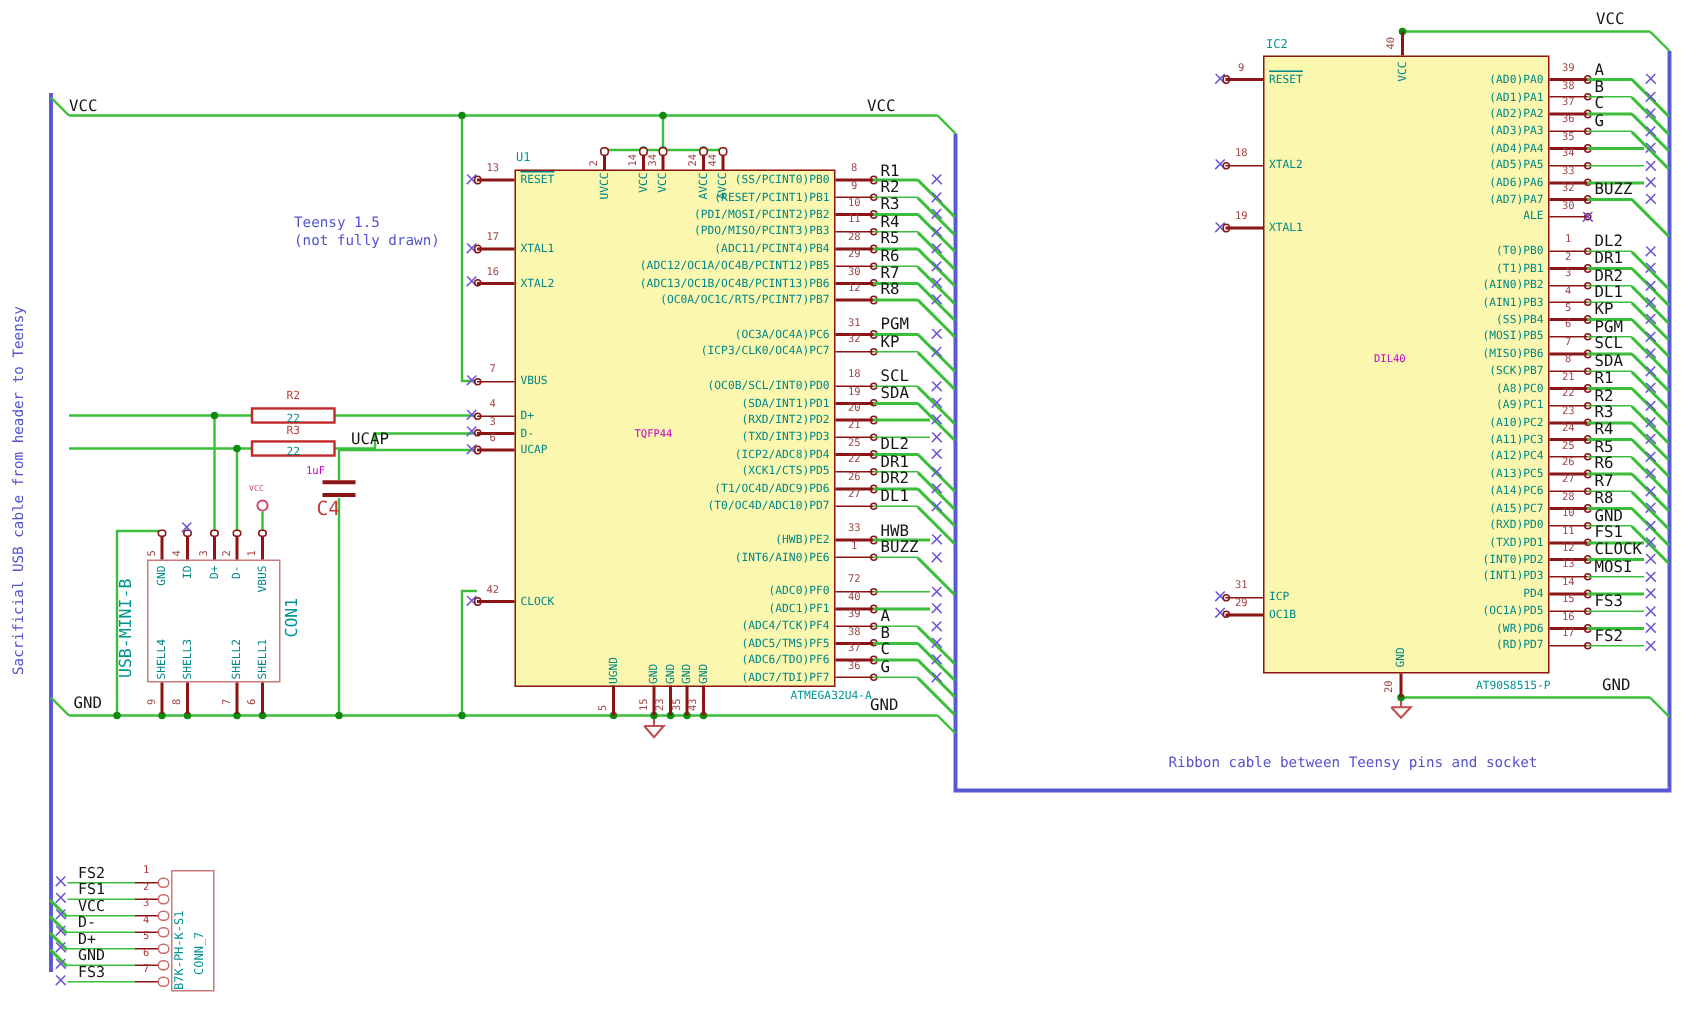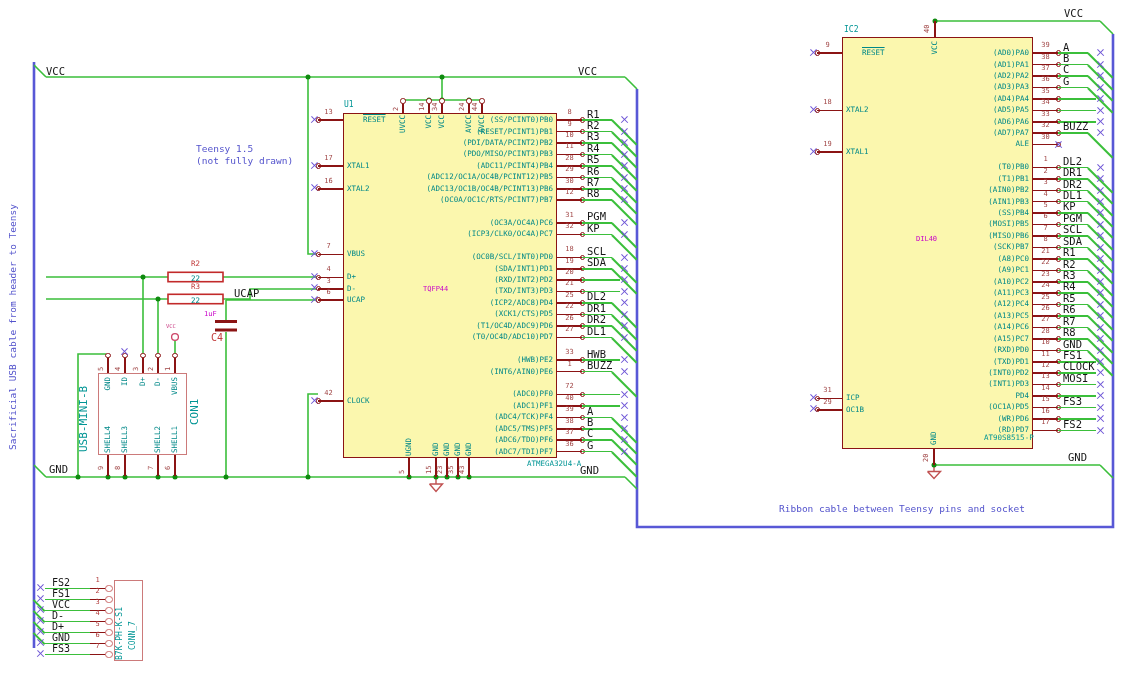--- a/index.html
+++ b/index.html
@@ -13,21 +13,21 @@
   .ref{font-size:8px;color:#009595;}
   .pkg{font-size:7px;color:#c800c8;}
   .note{font-size:9.5px;color:#5353cc;}
   .vtxt{transform-origin:0 0;transform:rotate(-90deg);}
   
   .pingrp{position:absolute;z-index:3;}
   .pins-flow .row{position:relative;height:11.43px;}
   .pins-abs{height:0;} .pins-abs .row{position:absolute;height:11.43px;left:0;}
   .row span{position:absolute;display:block;line-height:1;}
   .row .name{font-size:7.5px;color:#008888;top:1.8px;}
-  .row.ov .name{text-decoration:overline;margin-left:16px;}
+  .row.ov .name{text-decoration:overline;}
   .row .num{font-size:7px;color:#a04545;top:-5.2px;text-align:center;}
   .row .stub{height:1.5px;background:#8b1414;top:5.2px;}
   .row .wire{height:1.5px;background:#3bbf3b;top:5.2px;}
   .row .lbl{font-size:10.5px;color:#161616;top:-5.8px;}
   .row .diag{display:none;width:35.4px;height:1.6px;background:#3bbf3b;top:5.2px;transform-origin:0 50%;transform:rotate(45deg);}
   .row.bus .diag{display:block;}
   .row .pec{width:3.4px;height:3.4px;border:1px solid #8b1414;border-radius:50%;background:#fff;top:3.2px;}
   .ncx{display:none;width:7px;height:7px;top:2.2px;}
   .ncx:before,.ncx:after{content:"";position:absolute;left:-1px;top:3px;width:9px;height:1.4px;background:#6e55d6;}
   .ncx:before{transform:rotate(45deg);} .ncx:after{transform:rotate(-45deg);}
@@ -227,21 +227,21 @@
         <span class="name">(RESET/PCINT1)PB1</span>
         <span class="pec"></span>
         <span class="stub"></span>
         <span class="num">9</span>
         <span class="wire"></span>
         <span class="lbl">R2</span>
         <span class="diag"></span>
         <span class="ncx"></span>
       </div>
       <div class="row bus">
-        <span class="name">(PDI/DATA/PCINT2)PB2</span>
+        <span class="name">(PDI/MOSI/PCINT2)PB2</span>
         <span class="pec"></span>
         <span class="stub"></span>
         <span class="num">10</span>
         <span class="wire"></span>
         <span class="lbl">R3</span>
         <span class="diag"></span>
         <span class="ncx"></span>
       </div>
       <div class="row bus">
         <span class="name">(PDO/MISO/PCINT3)PB3</span>
@@ -1095,28 +1095,28 @@
   <div class="txt lbl10" style="left:1064px;top:8px;">VCC</div>
   <div class="txt lbl10" style="left:1068px;top:452px;">GND</div>
   <div class="txt" style="left:166px;top:324px;font-size:5.5px;color:#cc4488;">VCC</div>
 
   <div class="txt ref" style="left:344px;top:101px;">U1</div>
   <div class="txt pkg" style="left:423px;top:286px;">TQFP44</div>
   <div class="txt ref" style="left:527px;top:460px;font-size:7.5px;">ATMEGA32U4-A</div>
 
   <div class="txt ref" style="left:844px;top:26px;">IC2</div>
   <div class="txt pkg" style="left:916px;top:236px;">DIL40</div>
-  <div class="txt ref" style="left:984px;top:434px;font-size:7.5px;">AT90S8515-P</div>
+  <div class="txt ref" style="left:984px;top:453px;font-size:7.5px;">AT90S8515-P</div>
 
   <div class="txt" style="left:168px;top:260px;width:55px;text-align:center;font-size:7.5px;color:#c23b3b;">R2</div>
   <div class="txt" style="left:168px;top:274.5px;width:55px;text-align:center;font-size:7.5px;color:#008888;">22</div>
   <div class="txt" style="left:168px;top:283px;width:55px;text-align:center;font-size:7.5px;color:#c23b3b;">R3</div>
   <div class="txt" style="left:168px;top:296.5px;width:55px;text-align:center;font-size:7.5px;color:#008888;">22</div>
   <div class="txt" style="left:204px;top:311px;font-size:7px;color:#c800c8;">1uF</div>
-  <div class="txt" style="left:211px;top:333px;font-size:10px;color:#c23b3b;">C4</div>
+  <div class="txt" style="left:211px;top:333px;font-size:13px;color:#c23b3b;">C4</div>
 
   <div class="txt vtxt ref" style="left:78px;top:452px;font-size:11px;">USB-MINI-B</div>
   <div class="txt vtxt ref" style="left:189px;top:425px;font-size:11px;">CON1</div>
   <div class="txt vtxt ref" style="left:116px;top:660px;font-size:8px;">B7K-PH-K-S1</div>
   <div class="txt vtxt ref" style="left:129px;top:650px;font-size:8px;">CONN_7</div>
 
   <div class="txt note" style="left:196px;top:144px;">Teensy 1.5</div>
   <div class="txt note" style="left:196px;top:156px;">(not fully drawn)</div>
   <div class="txt note" style="left:779px;top:504px;">Ribbon cable between Teensy pins and socket</div>
   <div class="txt vtxt note" style="left:8px;top:450px;">Sacrificial USB cable from header to Teensy</div>

